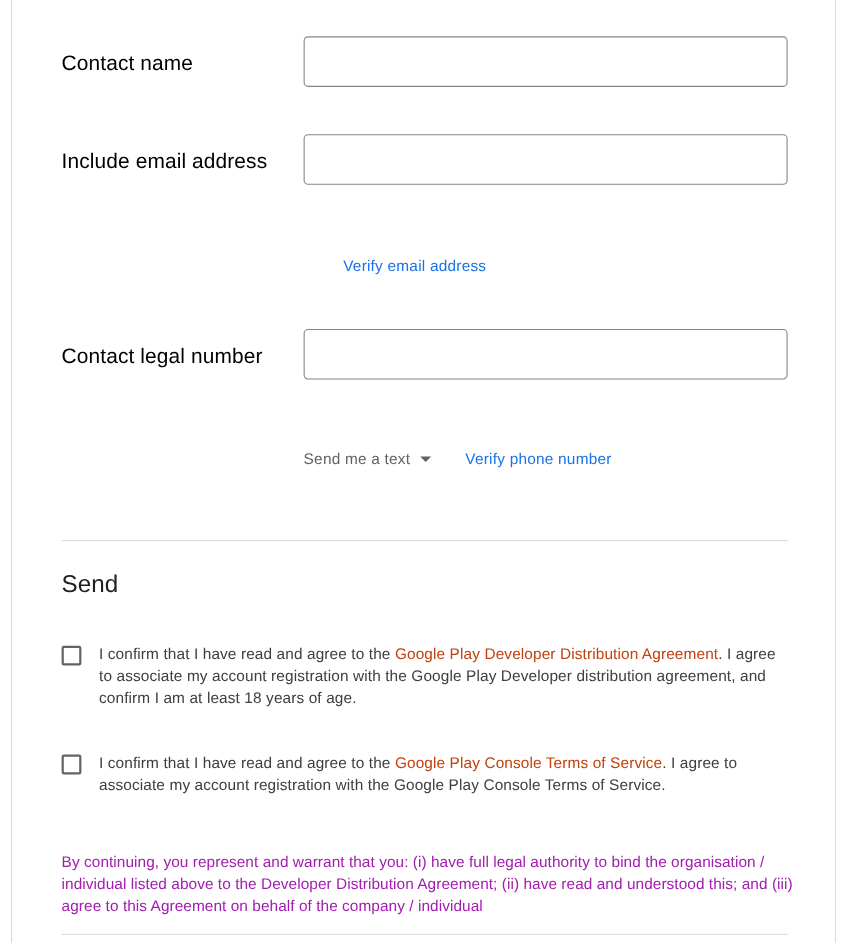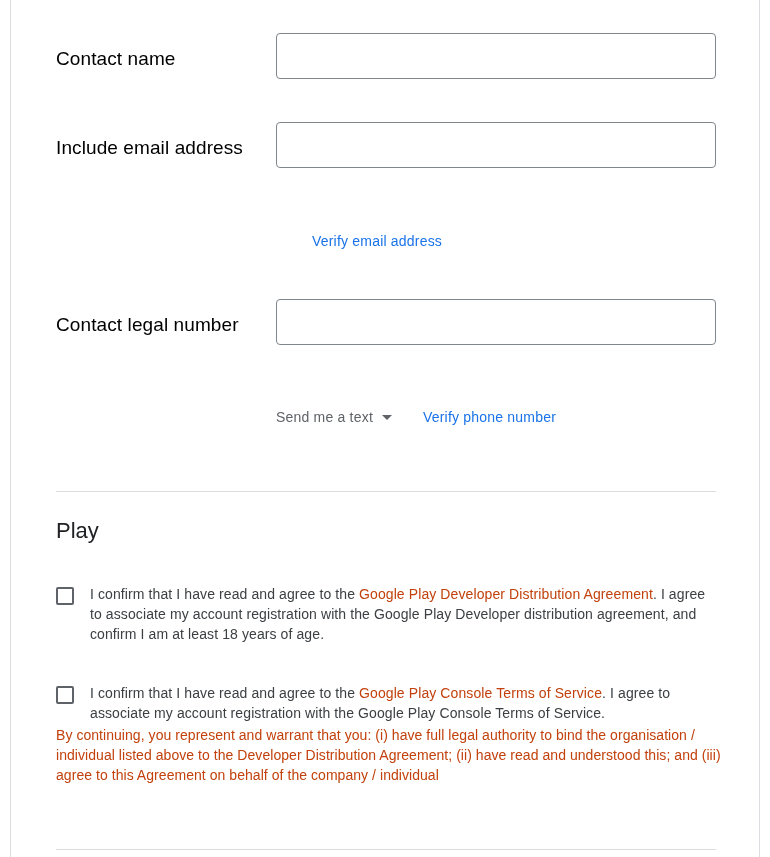--- a/index.html
+++ b/index.html
@@ -95,24 +95,24 @@
     .check-text {
       position: absolute;
       left: 79px; width: 630px;
       font-size: 14px;
       line-height: 20px;
       color: #3c4043;
       letter-spacing: 0.1px;
     }
     .legal {
       position: absolute;
-      left: 45px; top: 725px; width: 665px;
+      left: 45px; top: 773px; width: 665px;
       font-size: 14px;
       line-height: 20px;
-      color: #c2410c;
+      color: #a21caf;
       letter-spacing: 0.05px;
     }
   </style>
 </head>
 <body>
 
 <div class="card">
 
   <div class="row-label" style="top:48px;">Contact name</div>
   <input class="text-input" type="text" style="top: 33px;" value="">
@@ -125,21 +125,21 @@
   <input class="text-input" type="tel" style="top: 299px;" value="">
 
   <div class="select-text">
     <span>Send me a text</span>
     <span class="caret"></span>
   </div>
   <div class="action-link" style="left:412px; top:409px;">Verify phone number</div>
 
   <div class="divider" style="top:491px;"></div>
 
-  <div class="section-title">Play</div>
+  <div class="section-title">Send</div>
 
   <div class="checkbox" style="top:587px;"></div>
   <div class="check-text" style="top:584px;">
     <span>I confirm that I have read and agree to the </span><span class="link">Google Play Developer Distribution Agreement</span><span>. I agree to associate my account registration with the Google Play Developer distribution agreement, and confirm I am at least 18 years of age.</span>
   </div>
 
   <div class="checkbox" style="top:686px;"></div>
   <div class="check-text" style="top:683px;">
     <span>I confirm that I have read and agree to the </span><span class="link">Google Play Console Terms of Service</span><span>. I agree to associate my account registration with the Google Play Console Terms of Service.</span>
   </div>

